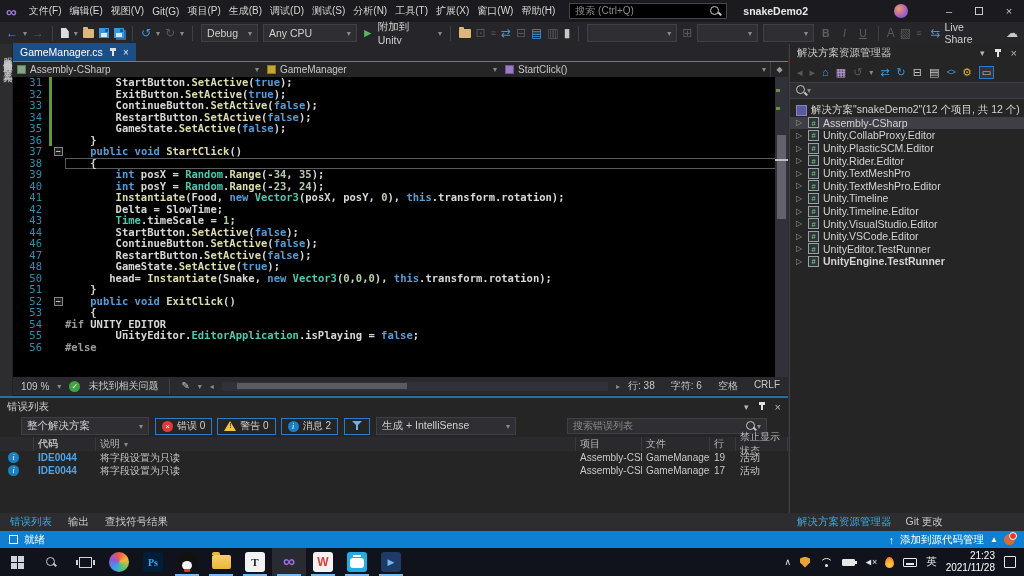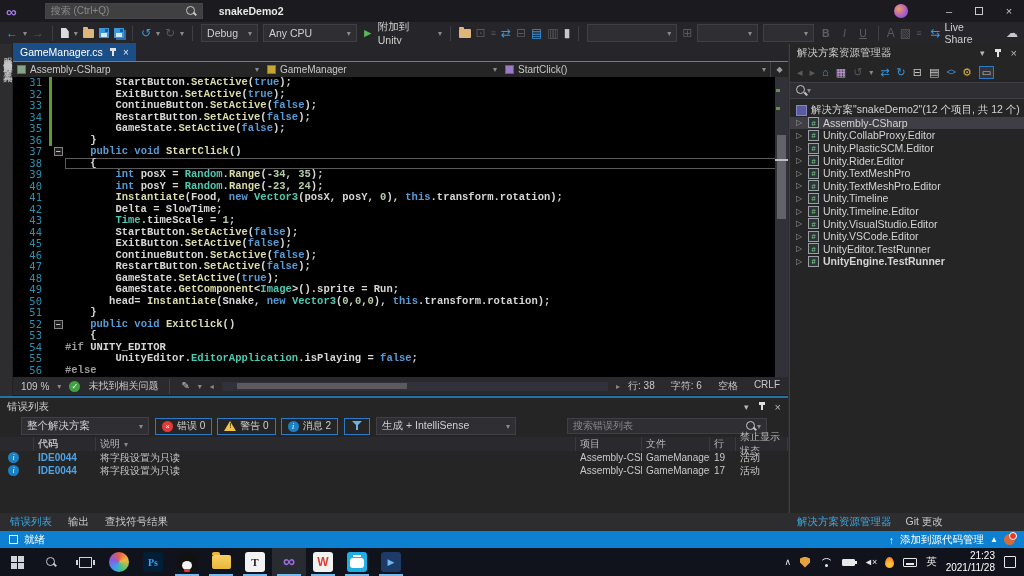--- a/index.html
+++ b/index.html
@@ -4,21 +4,21 @@
 <style>
   html,body{margin:0;padding:0;background:#000;}
   *{box-sizing:border-box;}
   .root{position:relative;width:1024px;height:576px;overflow:hidden;background:#2d2d30;
         font-family:"Liberation Sans","DejaVu Sans",sans-serif;font-size:11px;color:#ccc;
         -webkit-font-smoothing:antialiased;}
   
   .titlebar{position:absolute;top:0;left:0;right:0;height:22px;background:#1b1b1f;display:flex;align-items:center;padding:0 0 0 6px;}
   .vslogo{color:#a07be0;font-size:15px;font-weight:bold;margin-right:8px;}
   .menu-item{padding:0 4px;font-size:10px;color:#d6d6d6;white-space:nowrap;cursor:default;}
-  .tb-search{margin-left:20px;width:158px;height:16px;background:#404040;border:1px solid #44444a;display:flex;align-items:center;padding:0 5px;color:#8a8a8a;font-size:10px;}
+  .tb-search{margin-left:10px;width:158px;height:16px;background:#000000;border:1px solid #44444a;display:flex;align-items:center;padding:0 5px;color:#8a8a8a;font-size:10px;}
   .tb-search .ph{flex:1;}
   .proj-title{margin-left:16px;color:#e8e8e8;font-size:10.5px;font-weight:bold;}
   .win-group{margin-left:auto;display:flex;align-items:center;}
   .avatar{width:14px;height:14px;border-radius:50%;background:radial-gradient(circle at 35% 35%,#e8a15a,#b45bc7 55%,#3c6fd0);margin-right:26px;}
   .win-btn{width:30px;height:22px;display:flex;align-items:center;justify-content:center;color:#c8c8c8;font-size:11px;}
   .ic-max{width:8px;height:8px;border:1px solid #c8c8c8;}
   
   .toolbar{position:absolute;top:22px;left:0;right:0;height:22px;background:#26262a;display:flex;align-items:center;padding:0 6px;gap:5px;}
   .tico{font-size:12px;line-height:1;color:#c8c8c8;}
   .blue{color:#3a96dd;} .dis{color:#5a5a5e;} .grn{color:#57b957;}
@@ -54,21 +54,21 @@
   .cicon.class{background:#c8a634;border:1px solid #8f7520;}
   .cicon.method{background:#9b7cc4;border:1px solid #6f569a;}
   
   .codearea{position:relative;height:300px;overflow:hidden;background:#000000;
             font-family:"DejaVu Sans Mono","Liberation Mono",monospace;font-size:10.5px;font-weight:bold;}
   .crow{display:flex;height:11.53px;line-height:11.5px;white-space:pre;}
   .ln{width:36px;text-align:right;padding-right:7px;color:#2b91af;font-weight:normal;flex:none;}
   .chg{width:3px;flex:none;} .chg.on{background:#5f9a35;}
   .fold{width:13px;flex:none;display:flex;align-items:center;justify-content:center;}
   .foldbox{width:9px;height:9px;border:1px solid #848484;color:#cccccc;font-size:8px;line-height:7px;text-align:center;background:#1e1e1e;}
-  .ct{flex:1;font-family:Liberation Mono, monospace;}
+  .ct{flex:1;}
   .crow.cur .ct{box-shadow:inset 0 0 0 1px #5a5a5c;}
   .tk-k{color:#569cd6;} .tk-t{color:#4ec9b0;} .tk-m{color:#dcdcaa;} .tk-n{color:#b5cea8;} .tk-pl{color:#d7d7d7;} .tk-pp{color:#9b9b9b;}
   .vscroll{position:absolute;top:0;right:0;width:13px;height:100%;background:#31313a;}
   .vthumb{position:absolute;left:2px;right:2px;top:58px;height:84px;background:#62626a;}
   .vmark{position:absolute;left:1px;width:4px;height:3px;background:#5f9a35;}
   .cmark{position:absolute;left:0;right:0;height:1.5px;background:#c0c0c0;top:82px;}
   
   .edstatus{height:18px;background:#2a2a2e;display:flex;align-items:center;gap:8px;padding:0 8px;font-size:10px;color:#c8c8c8;}
   .okdot{width:11px;height:11px;border-radius:50%;background:#3fa33f;color:#fff;font-size:8px;display:flex;align-items:center;justify-content:center;}
   .hscroll{flex:1;height:9px;background:#31313a;position:relative;}
@@ -164,20 +164,35 @@
   .clock{text-align:right;font-size:10px;line-height:1.25;color:#fff;}
   .ic-notif{width:12px;height:12px;border:1.5px solid #e8e8e8;border-radius:1px;}
 </style>
 </head>
 <body>
 
 <div class="root">
 
   <div class="titlebar">
     <span class="vslogo">∞</span>
+    <div id="menubar" style="display:flex;align-items:center;">
+        <span class="menu-item">文件(F)</span>
+        <span class="menu-item">编辑(E)</span>
+        <span class="menu-item">视图(V)</span>
+        <span class="menu-item">Git(G)</span>
+        <span class="menu-item">项目(P)</span>
+        <span class="menu-item">生成(B)</span>
+        <span class="menu-item">调试(D)</span>
+        <span class="menu-item">测试(S)</span>
+        <span class="menu-item">分析(N)</span>
+        <span class="menu-item">工具(T)</span>
+        <span class="menu-item">扩展(X)</span>
+        <span class="menu-item">窗口(W)</span>
+        <span class="menu-item">帮助(H)</span>
+      </div>
     <div class="tb-search">
       <span class="ph">搜索 (Ctrl+Q)</span>
       <span class="ic-mag"></span>
     </div>
     <span class="proj-title">snakeDemo2</span>
     <div class="win-group">
       <span class="avatar"></span>
       <span class="win-btn">–</span>
       <span class="win-btn">
           <span class="ic-max"></span>
@@ -292,25 +307,23 @@
           <div class="crow"><span class="ln">35</span><span class="chg on"></span><span class="fold"></span><span class="ct"><span class="tk-pl">        GameState.</span><span class="tk-m">SetActive</span><span class="tk-pl">(</span><span class="tk-k">false</span><span class="tk-pl">);</span></span></div>
           <div class="crow"><span class="ln">36</span><span class="chg on"></span><span class="fold"></span><span class="ct"><span class="tk-pl">    }</span></span></div>
           <div class="crow"><span class="ln">37</span><span class="chg"></span><span class="fold"><span class="foldbox">−</span></span><span class="ct"><span class="tk-pl">    </span><span class="tk-k">public</span><span class="tk-pl"> </span><span class="tk-k">void</span><span class="tk-pl"> </span><span class="tk-m">StartClick</span><span class="tk-pl">()</span></span></div>
           <div class="crow cur"><span class="ln">38</span><span class="chg"></span><span class="fold"></span><span class="ct"><span class="tk-pl">    {</span></span></div>
           <div class="crow"><span class="ln">39</span><span class="chg"></span><span class="fold"></span><span class="ct"><span class="tk-pl">        </span><span class="tk-k">int</span><span class="tk-pl"> posX = </span><span class="tk-t">Random</span><span class="tk-pl">.</span><span class="tk-m">Range</span><span class="tk-pl">(-</span><span class="tk-n">34</span><span class="tk-pl">, </span><span class="tk-n">35</span><span class="tk-pl">);</span></span></div>
           <div class="crow"><span class="ln">40</span><span class="chg"></span><span class="fold"></span><span class="ct"><span class="tk-pl">        </span><span class="tk-k">int</span><span class="tk-pl"> posY = </span><span class="tk-t">Random</span><span class="tk-pl">.</span><span class="tk-m">Range</span><span class="tk-pl">(-</span><span class="tk-n">23</span><span class="tk-pl">, </span><span class="tk-n">24</span><span class="tk-pl">);</span></span></div>
           <div class="crow"><span class="ln">41</span><span class="chg"></span><span class="fold"></span><span class="ct"><span class="tk-pl">        </span><span class="tk-m">Instantiate</span><span class="tk-pl">(Food, </span><span class="tk-k">new</span><span class="tk-pl"> </span><span class="tk-t">Vector3</span><span class="tk-pl">(posX, posY, </span><span class="tk-n">0</span><span class="tk-pl">), </span><span class="tk-k">this</span><span class="tk-pl">.transform.rotation);</span></span></div>
           <div class="crow"><span class="ln">42</span><span class="chg"></span><span class="fold"></span><span class="ct"><span class="tk-pl">        Delta = SlowTime;</span></span></div>
           <div class="crow"><span class="ln">43</span><span class="chg"></span><span class="fold"></span><span class="ct"><span class="tk-pl">        </span><span class="tk-t">Time</span><span class="tk-pl">.timeScale = </span><span class="tk-n">1</span><span class="tk-pl">;</span></span></div>
           <div class="crow"><span class="ln">44</span><span class="chg"></span><span class="fold"></span><span class="ct"><span class="tk-pl">        StartButton.</span><span class="tk-m">SetActive</span><span class="tk-pl">(</span><span class="tk-k">false</span><span class="tk-pl">);</span></span></div>
-          <div class="crow"><span class="ln">45</span><span class="chg"></span><span class="fold"></span><span class="ct"><span class="tk-pl">        ExitButton.</span><span class="tk-m">SetActive</span><span class="tk-pl">(</span><span class="tk-k">false</span><span class="tk-pl">);</span></span></div>
           <div class="crow"><span class="ln">46</span><span class="chg"></span><span class="fold"></span><span class="ct"><span class="tk-pl">        ContinueButton.</span><span class="tk-m">SetActive</span><span class="tk-pl">(</span><span class="tk-k">false</span><span class="tk-pl">);</span></span></div>
           <div class="crow"><span class="ln">47</span><span class="chg"></span><span class="fold"></span><span class="ct"><span class="tk-pl">        RestartButton.</span><span class="tk-m">SetActive</span><span class="tk-pl">(</span><span class="tk-k">false</span><span class="tk-pl">);</span></span></div>
           <div class="crow"><span class="ln">48</span><span class="chg"></span><span class="fold"></span><span class="ct"><span class="tk-pl">        GameState.</span><span class="tk-m">SetActive</span><span class="tk-pl">(</span><span class="tk-k">true</span><span class="tk-pl">);</span></span></div>
-          <div class="crow"><span class="ln">49</span><span class="chg"></span><span class="fold"></span><span class="ct"><span class="tk-pl">        GameState.</span><span class="tk-m">GetComponent</span><span class="tk-pl">&lt;</span><span class="tk-t">Image</span><span class="tk-pl">&gt;().sprite = Run;</span></span></div>
           <div class="crow"><span class="ln">50</span><span class="chg"></span><span class="fold"></span><span class="ct"><span class="tk-pl">       head= </span><span class="tk-m">Instantiate</span><span class="tk-pl">(Snake, </span><span class="tk-k">new</span><span class="tk-pl"> </span><span class="tk-t">Vector3</span><span class="tk-pl">(</span><span class="tk-n">0</span><span class="tk-pl">,</span><span class="tk-n">0</span><span class="tk-pl">,</span><span class="tk-n">0</span><span class="tk-pl">), </span><span class="tk-k">this</span><span class="tk-pl">.transform.rotation);</span></span></div>
           <div class="crow"><span class="ln">51</span><span class="chg"></span><span class="fold"></span><span class="ct"><span class="tk-pl">    }</span></span></div>
           <div class="crow"><span class="ln">52</span><span class="chg"></span><span class="fold"><span class="foldbox">−</span></span><span class="ct"><span class="tk-pl">    </span><span class="tk-k">public</span><span class="tk-pl"> </span><span class="tk-k">void</span><span class="tk-pl"> </span><span class="tk-m">ExitClick</span><span class="tk-pl">()</span></span></div>
           <div class="crow"><span class="ln">53</span><span class="chg"></span><span class="fold"></span><span class="ct"><span class="tk-pl">    {</span></span></div>
           <div class="crow"><span class="ln">54</span><span class="chg"></span><span class="fold"></span><span class="ct"><span class="tk-pp">#if</span><span class="tk-pl"> UNITY_EDITOR</span></span></div>
           <div class="crow"><span class="ln">55</span><span class="chg"></span><span class="fold"></span><span class="ct"><span class="tk-pl">        UnityEditor.</span><span class="tk-t">EditorApplication</span><span class="tk-pl">.isPlaying = </span><span class="tk-k">false</span><span class="tk-pl">;</span></span></div>
           <div class="crow"><span class="ln">56</span><span class="chg"></span><span class="fold"></span><span class="ct"><span class="tk-pp">#else</span></span></div>
         </div>
       <div class="vscroll">
         <div class="vthumb"></div>

